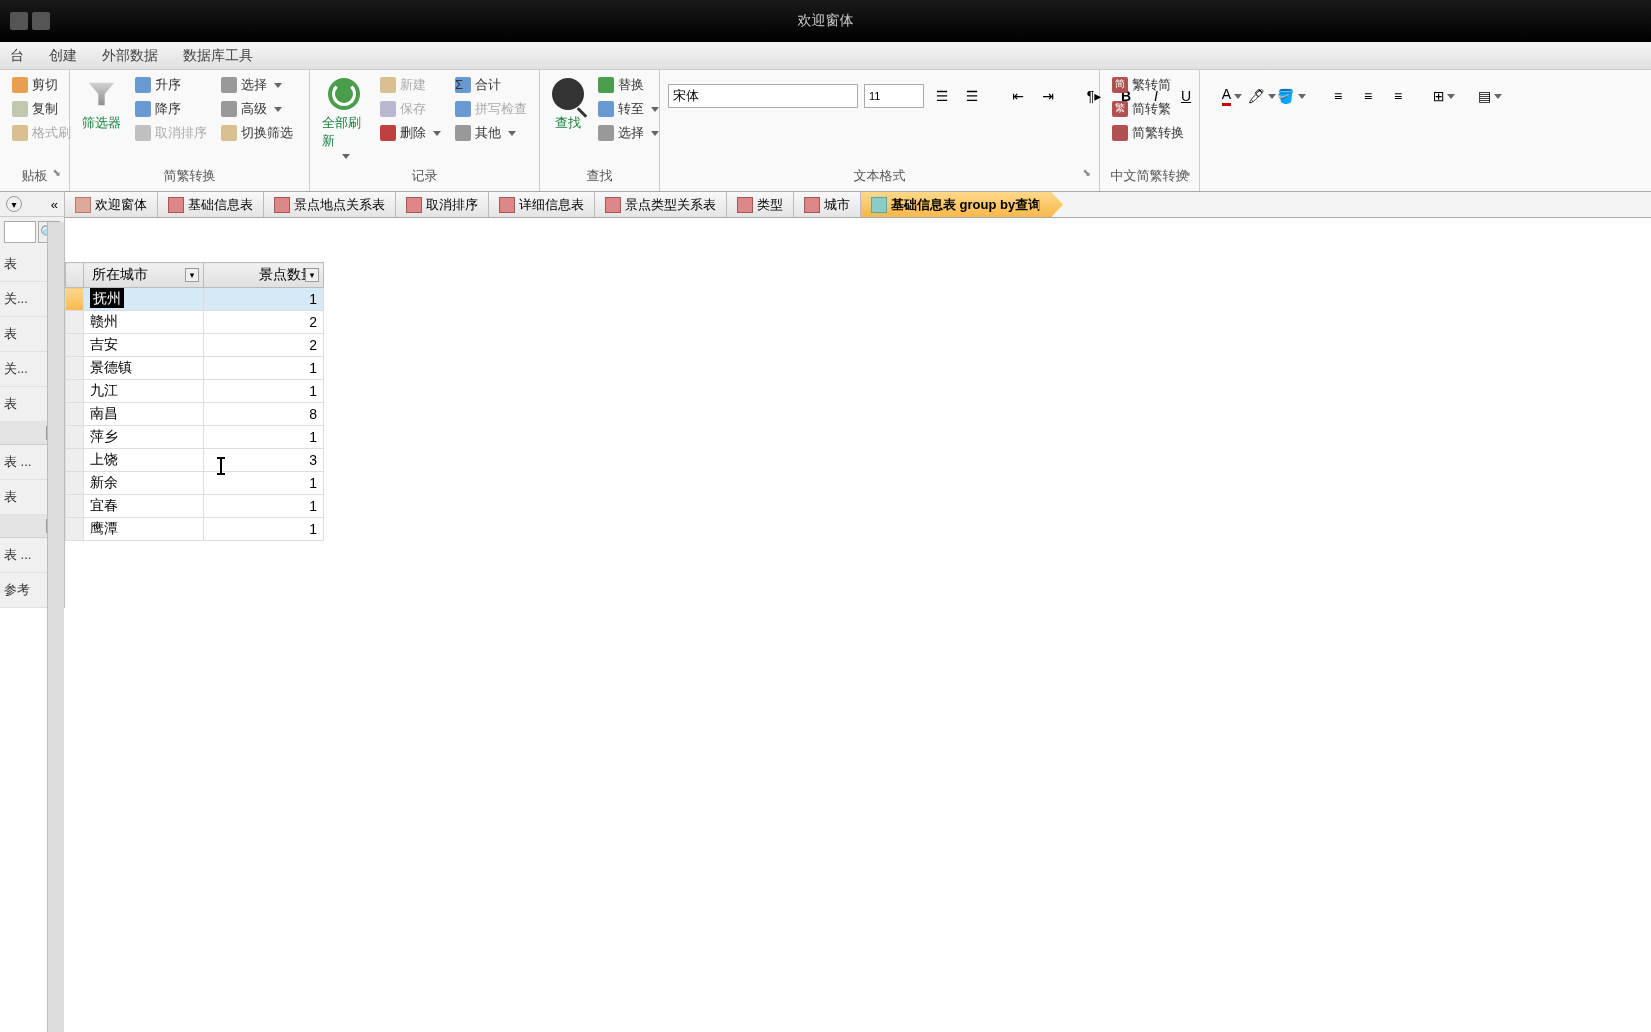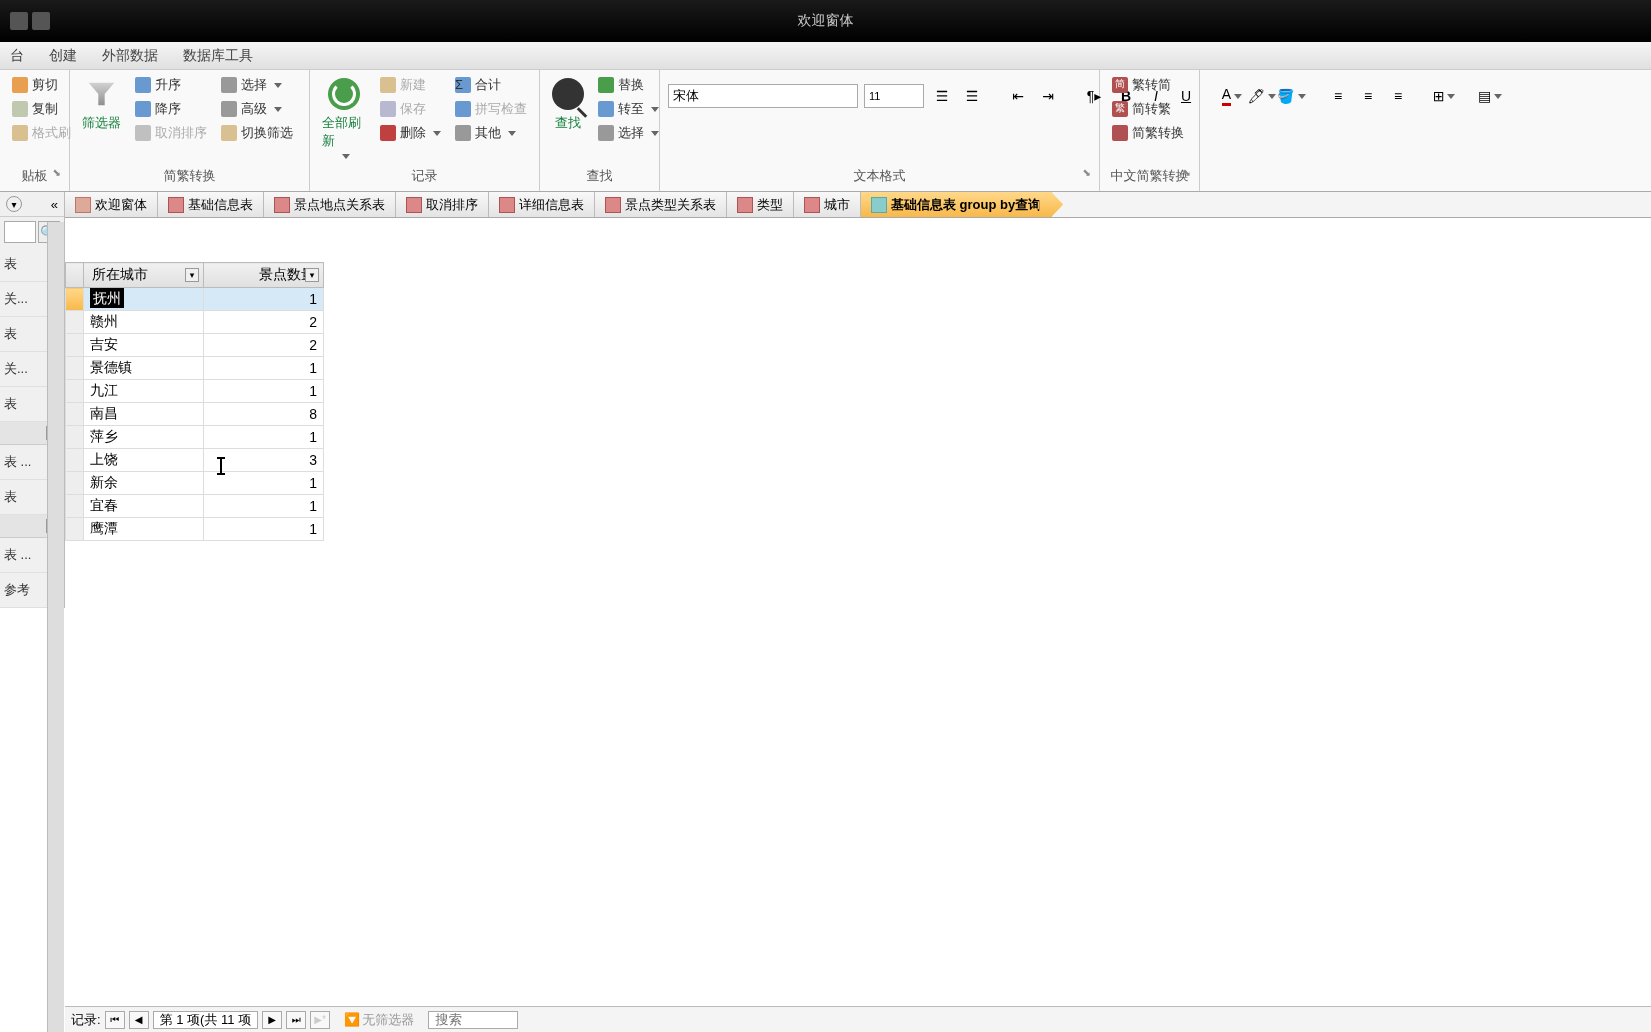--- a/index.html
+++ b/index.html
@@ -447,28 +447,14 @@
             <tr>
               <td class="row-selector"></td>
               <td class="col-city">鹰潭</td>
               <td class="col-count">1</td>
             </tr>
           </tbody>
       </table>
       <div class="text-cursor"></div>
     </div>
 
-    <div class="record-nav">
-      <span>记录:</span>
-      <button>⏮</button>
-      <button>◀</button>
-      <span class="rec-box">第 1 项(共 11 项</span>
-      <button>▶</button>
-      <button>⏭</button>
-      <button style="color:#ccc">▶*</button>
-      <span class="filter-ind">
-          <span>🔽</span>
-          <span>无筛选器</span>
-        </span>
-      <input class="search-box" placeholder="搜索" style="">
-    </div>
   </div>
 </div>
 
 </body></html>

